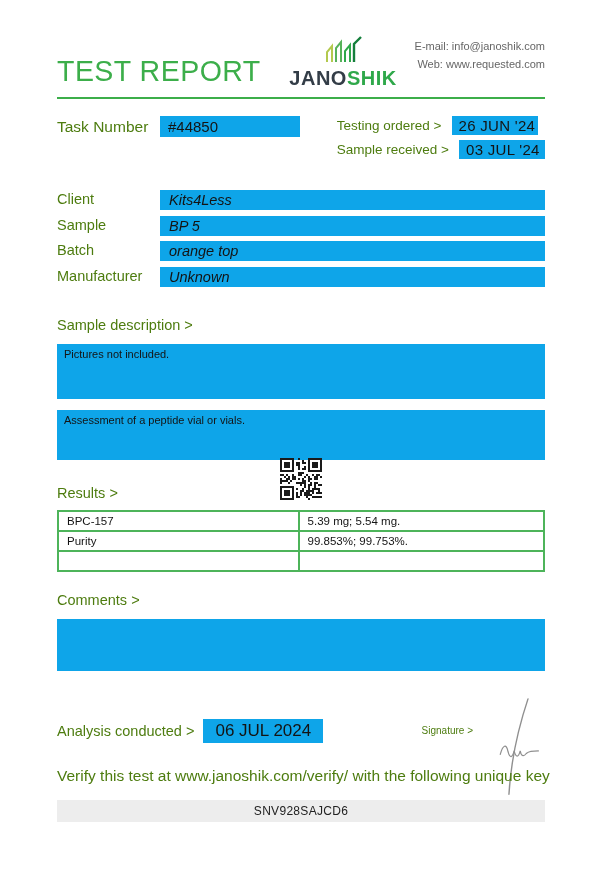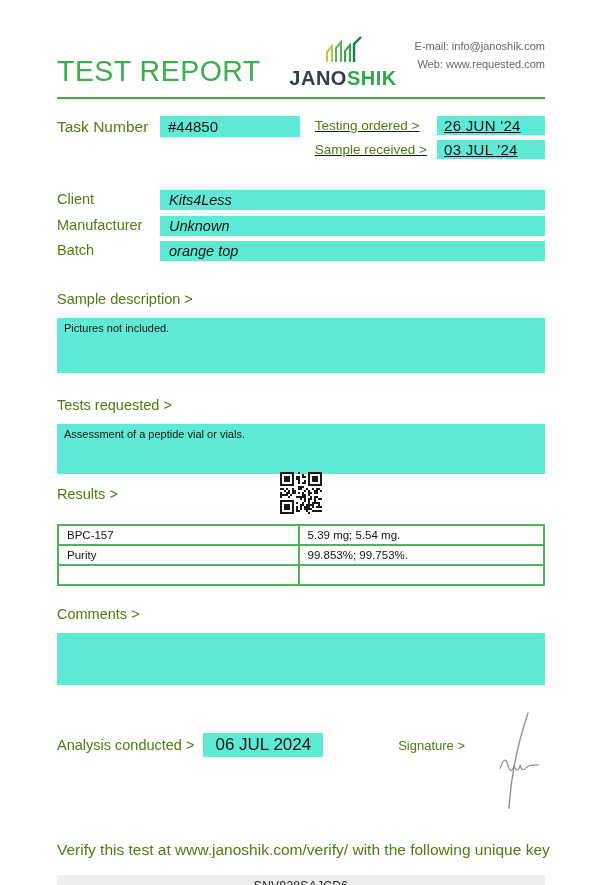--- a/index.html
+++ b/index.html
@@ -21,63 +21,63 @@
   .logo-text { font-size:20px; font-weight:bold; letter-spacing:.5px; color:#333d47; line-height:1; }
   .logo-text .logo-green { color:#2fa84a; }
   .contact { align-self:center; text-align:right; font-size:11px; color:#666; line-height:1.65; margin-bottom:4px; white-space:nowrap; }
   .header-rule { border:none; border-top:2.5px solid #3cae4a; margin:9px 0 0 0; }
 
   
   .task-row { margin-top:17px; display:flex; justify-content:space-between; align-items:flex-start; }
   .task-left { display:flex; align-items:center; }
   .green-label { color:#4d7c0f; }
   .task-label { font-size:15.5px; width:103px; }
-  .box { background:#5eead4; color:#141414; }
+  .box { background:#0ea5e9; color:#141414; }
   .task-box { width:140px; font-size:15px; padding:2px 8px; }
-  .date-row { display:flex; align-items:center; justify-content:space-between; margin-bottom:5px;text-decoration:underline; }
+  .date-row { display:flex; align-items:center; justify-content:flex-start; margin-bottom:5px; }
   .date-label { font-size:13.5px; margin-right:10px; white-space:nowrap; }
-  .date-box { width:108px; font-size:15px; padding:1px 7px; letter-spacing:.3px; white-space:nowrap; }
+  .date-box { width:86px; font-size:15px; padding:1px 7px; letter-spacing:.3px; white-space:nowrap; }
 
   
   .info-block { margin-top:26px; }
   .info-row { display:flex; margin-bottom:5.5px; }
   .info-label { width:103px; font-size:14.5px; padding-top:1px; }
   .info-value { flex:1; font-size:14.5px; padding:2px 9px; min-height:20px;font-style:italic; }
 
   
   .section-label { font-size:14.5px; margin:0; }
   .mt-desc { margin-top:30px; }
   .mt-tests { margin-top:24px; }
   .text-box { font-size:11px; padding:4px 7px; margin-top:11px; }
   .desc-box { height:55px; }
   .tests-box { height:50px; }
 
   
   .results-head { position:relative; height:46px; }
-  .results-label { position:absolute; left:0; bottom:18px; }
+  .results-label { position:absolute; left:0; bottom:5px; }
   .qr { position:absolute; left:50%; top:-2px; transform:translateX(-50%); width:42px; height:42px; }
   .qr svg { width:42px; height:42px; display:block; fill:#1a1a1a; shape-rendering:crispEdges; }
   table.results { width:100%; border-collapse:collapse; margin-top:4px; }
   table.results td { border:2px solid #4db45a; height:20px; font-size:11.5px; padding:1px 8px; color:#141414; }
   td.col-name { width:49.5%; }
 
   
   .mt-comments { margin-top:20px; }
   .comments-box { height:52px; margin-top:11px; }
 
   
   .analysis-row { margin-top:48px; display:flex; align-items:center; }
   .analysis-label { font-size:14.5px; white-space:nowrap; }
   .analysis-box { font-size:17px; padding:2px 12px; margin-left:9px; min-width:116px; white-space:nowrap;text-align:right; }
   .sig-wrap { margin-left:auto; display:flex; align-items:center; }
-  .sig-label { font-size:13px; margin-right:24px; }
+  .sig-label { font-size:10px; margin-right:16px; }
   .sig-svg { width:52px; height:106px; margin:-34px 4px -66px 0; }
 
   
-  .verify-text { margin-top:84px; font-size:15.5px; white-space:nowrap; }
+  .verify-text { margin-top:24px; font-size:15.5px; white-space:nowrap; }
   .key-box { margin-top:10px; background:#ededed; text-align:center; font-size:12px; padding:4px 0; letter-spacing:.3px; color:#222; }
 </style>
 </head>
 <body>
 
 <div class="page">
 
   <div class="header">
     <h1 class="report-title">TEST REPORT</h1>
     <div class="logo">
@@ -114,33 +114,36 @@
       </div>
     </div>
   </div>
 
   <div class="info-block">
     <div class="info-row">
       <span class="green-label info-label">Client</span>
       <span class="box info-value">Kits4Less</span>
     </div>
     <div class="info-row">
-      <span class="green-label info-label">Manufacturer</span>
-      <span class="box info-value">Unknown</span>
+      <span class="green-label info-label">Sample</span>
+      <span class="box info-value">BP 5</span>
     </div>
     <div class="info-row">
       <span class="green-label info-label">Batch</span>
       <span class="box info-value">orange top</span>
     </div>
+    <div class="info-row">
+      <span class="green-label info-label">Manufacturer</span>
+      <span class="box info-value">Unknown</span>
+    </div>
   </div>
 
   <p class="green-label section-label mt-desc">Sample description &gt;</p>
   <div class="box text-box desc-box">Pictures not included.</div>
 
-  <p class="green-label section-label mt-tests">Tests requested &gt;</p>
   <div class="box text-box tests-box">Assessment of a peptide vial or vials.</div>
 
   <div class="results-head">
     <span class="qr">
       <svg id="qr-svg" viewBox="0 0 21 21">
           <rect x="0" y="0" width="1" height="1"></rect>
           <rect x="1" y="0" width="1" height="1"></rect>
           <rect x="2" y="0" width="1" height="1"></rect>
           <rect x="3" y="0" width="1" height="1"></rect>
           <rect x="4" y="0" width="1" height="1"></rect>

